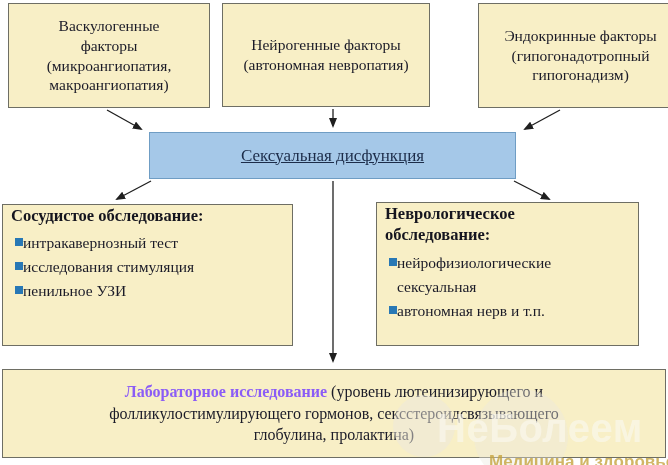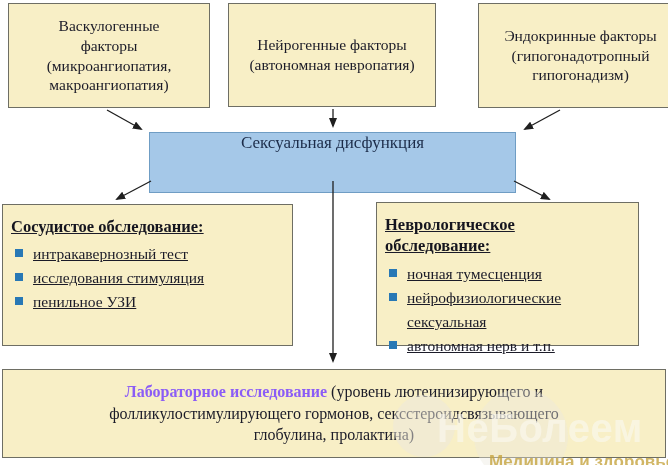--- a/index.html
+++ b/index.html
@@ -10,36 +10,36 @@
   }
   .box {
     position:absolute; box-sizing:border-box;
     background:#f8efc6; border:1.5px solid #6e6e64;
   }
   .top-box {
     display:flex; align-items:center; justify-content:center;
     text-align:center; font-size:15.5px; line-height:1.26; font-weight:500;
   }
   .top-box.a { left:8px;  top:3px; width:202px; height:105px; padding:0 26px; }
-  .top-box.b { left:228px; top:3px; width:208px; height:104px; padding:17px 14px; }
+  .top-box.b { left:222px; top:3px; width:208px; height:104px; padding:17px 14px; }
   .top-box.c { left:478px; top:3px; width:205px; height:105px; padding:0 9px; }
   .central-box {
-    position:absolute; left:149px; top:132px; width:367px; height:61px;
+    position:absolute; left:149px; top:132px; width:367px; height:47px;
     box-sizing:border-box; background:#a5c8e8; border:1.5px solid #6f9dc4;
-    display:flex; justify-content:center;
-    font-size:17px; color:#1c2c49;
+    display:flex; align-items:center; justify-content:center;
+    font-size:17px; color:#1c2c49;text-decoration:underline;
   }
-  .exam-box { padding:11px 10px 0 8px;text-decoration:underline; }
+  .exam-box { padding:0 10px 0 8px; }
   .exam-box.left  { left:2px;  top:204px; width:291px; height:142px; }
   .exam-box.right { left:376px; top:202px; width:263px; height:144px; }
   .exam-title { font-size:16.5px; font-weight:bold; line-height:1.3; color:#15151f; }
   .exam-box.right .exam-title { max-width:175px; }
   .exam-list { list-style:none; margin:5px 0 0 0; padding:0; }
   .exam-list li {
-    display:flex; align-items:flex-start; gap:10px;
+    display:flex; align-items:flex-start; 
     font-size:15.5px; line-height:1.55; padding-left:4px;
   }
   .bullet {
     width:8px; height:8px; background:#2878b5; flex-shrink:0; margin-top:7px;
   }
   .lab-box {
     left:2px; top:369px; width:664px; height:89px;
     display:flex; align-items:center; justify-content:center;
   }
   .lab-text {
@@ -95,24 +95,20 @@
         <span>пенильное УЗИ</span>
       </li>
     </ul>
   </div>
 
   <div class="box exam-box right">
     <div class="exam-title">Неврологическое обследование:</div>
     <ul class="exam-list">
       <li>
         <span class="bullet"></span>
-        <span>ночная тумесценция</span>
-      </li>
-      <li>
-        <span class="bullet"></span>
         <span>нейрофизиологические сексуальная</span>
       </li>
       <li>
         <span class="bullet"></span>
         <span>автономная нерв и т.п.</span>
       </li>
     </ul>
   </div>
 
   <div class="box lab-box">

